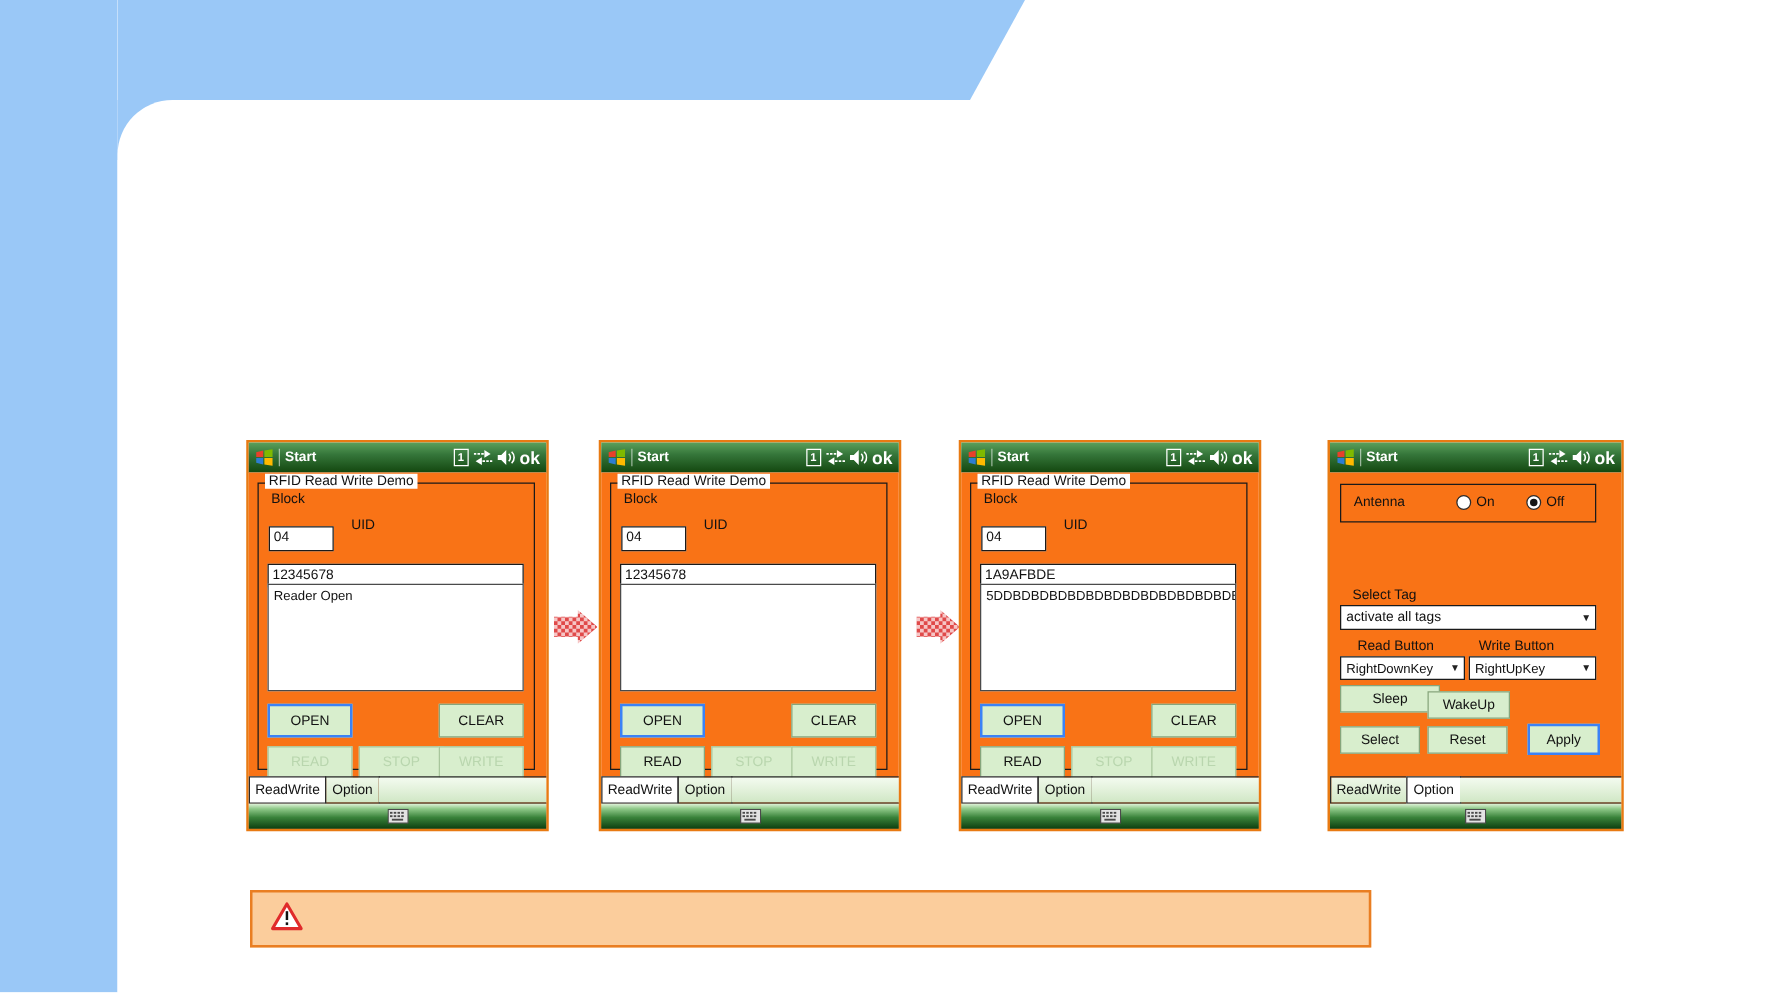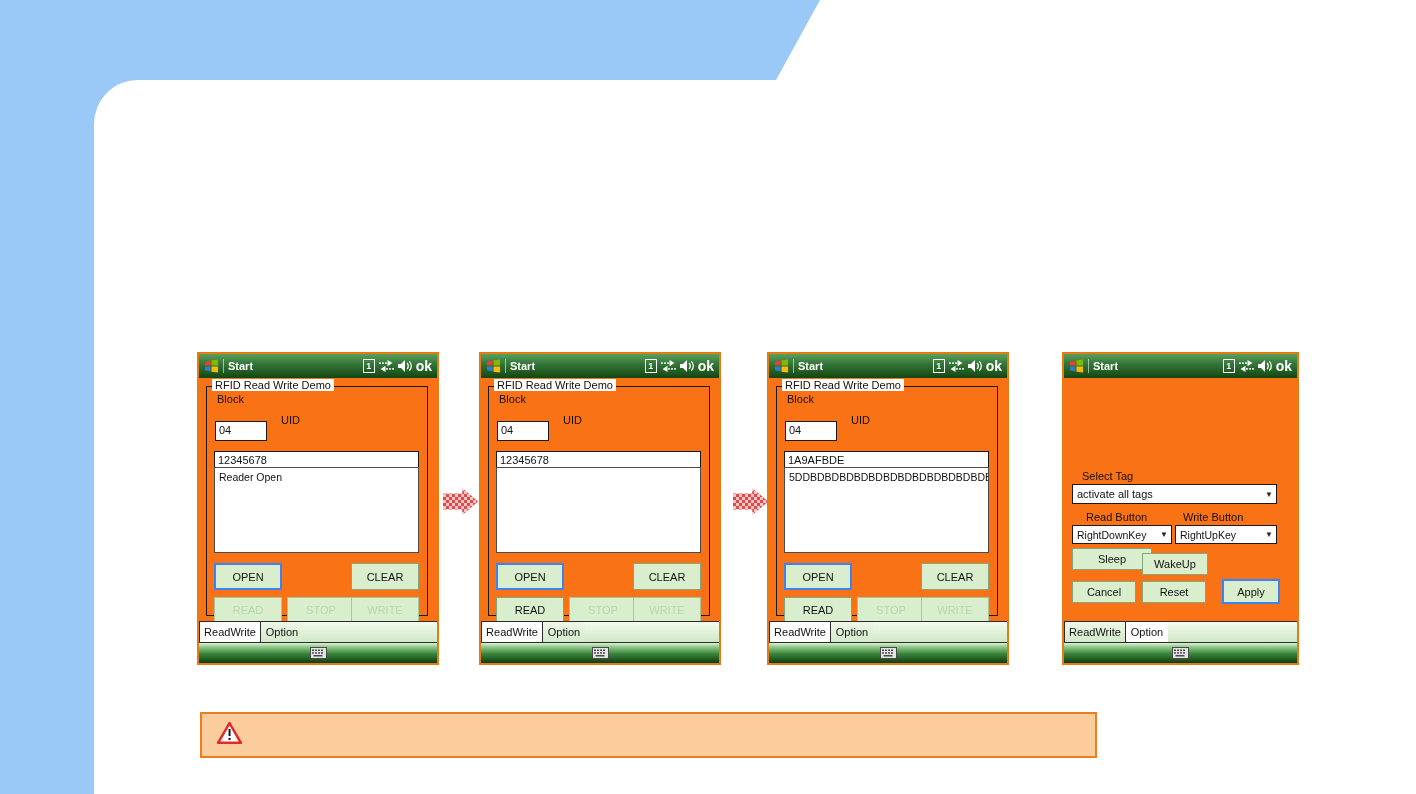--- a/index.html
+++ b/index.html
@@ -342,38 +342,49 @@
       <span class="tb-icon">
           <svg width="14" height="12" viewBox="0 0 14 12">
             <path d="M7 0 V12 L3 8 H0 V4 H3 Z" fill="#fff"></path>
             <path d="M9 3 a4.2 4.2 0 0 1 0 6" stroke="#fff" stroke-width="1.3" fill="none"></path>
             <path d="M11.3 1.4 a6.3 6.3 0 0 1 0 9.2" stroke="#fff" stroke-width="1.3" fill="none"></path>
           </svg>
         </span>
       <span class="tb-ok">ok</span>
     </div>
     <div class="client">
+      <div class="groupbox" style="left:8px;top:9px;width:205px;height:31px">
+        <span class="lbl" style="left:10px;top:8px">Antenna</span>
+        <div class="radio-group" style="left:92px;top:8px">
+          <span class="radio"></span>
+          <span>On</span>
+        </div>
+        <div class="radio-group" style="left:148px;top:8px">
+          <span class="radio checked"></span>
+          <span>Off</span>
+        </div>
+      </div>
       <span class="lbl" style="position:absolute;left:18px;top:92px">Select Tag</span>
       <div class="dropdown" style="left:8px;top:106px;width:205px;height:20px">
         <span class="dd-value">activate all tags</span>
         <span class="dd-arrow">▼</span>
       </div>
       <span class="lbl" style="position:absolute;left:22px;top:133px">Read Button</span>
       <span class="lbl" style="position:absolute;left:119px;top:133px">Write Button</span>
       <div class="dropdown" style="left:8px;top:147px;width:100px;height:19px;font-size:10.5px">
         <span class="dd-value">RightDownKey</span>
         <span class="dd-arrow">▼</span>
       </div>
       <div class="dropdown" style="left:111px;top:147px;width:102px;height:19px;font-size:10.5px">
         <span class="dd-value">RightUpKey</span>
         <span class="dd-arrow">▼</span>
       </div>
       <div class="btn" style="left:8px;top:170px;width:80px;height:22px">Sleep</div>
       <div class="btn" style="left:78px;top:175px;width:66px;height:22px">WakeUp</div>
-      <div class="btn" style="left:8px;top:203px;width:64px;height:22px">Cancel</div>
+      <div class="btn" style="left:8px;top:203px;width:64px;height:22px">Select</div>
       <div class="btn" style="left:78px;top:203px;width:64px;height:22px">Reset</div>
       <div class="btn focused" style="left:158px;top:201px;width:58px;height:25px">Apply</div>
       <div class="tabrow">
         <div class="tab tab-rw inactive">ReadWrite</div>
         <div class="tab tab-opt active">Option</div>
         <div class="tabrest"></div>
       </div>
       <div class="bottombar">
         <span class="tb-icon">
             <svg width="17" height="12" viewBox="0 0 17 12">

